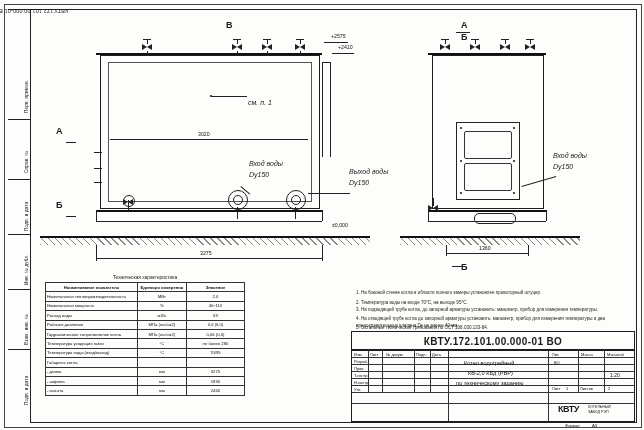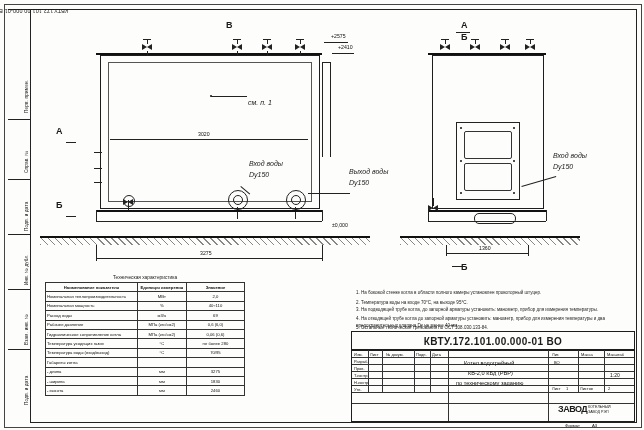--- a/index.html
+++ b/index.html
@@ -332,20 +332,20 @@
     <div class="tbtxt" style="left:229px;top:1.5px;">Масса</div>
     <div class="tbtxt" style="left:255px;top:1.5px;">Масштаб</div>
     <div class="tbtxt" style="left:202px;top:10px;">ВО</div>
     <div class="tbtxt" style="left:258px;top:22px;font-size:5px;">1:20</div>
 
     <div class="tbtxt" style="left:200px;top:36px;">Лист</div>
     <div class="tbtxt" style="left:214px;top:36px;">1</div>
     <div class="tbtxt" style="left:228px;top:36px;">Листов</div>
     <div class="tbtxt" style="left:256px;top:36px;">2</div>
 
-    <div class="logo" style="left:206px;top:54px;">ЗАВОД</div>
+    <div class="logo" style="left:206px;top:54px;">КВТУ</div>
     <div class="tbtxt" style="left:236px;top:55px;font-size:3.6px;">КОТЕЛЬНЫЙ</div>
     <div class="tbtxt" style="left:236px;top:60px;font-size:3.6px;">ЗАВОД РЭП</div>
   </div>
 
   <div class="tbtxt" style="left:565px;top:423px;font-size:4.2px;">Формат</div>
   <div class="tbtxt" style="left:592px;top:423px;font-size:4.2px;">А3</div>
 </div>
 
 </body></html>

